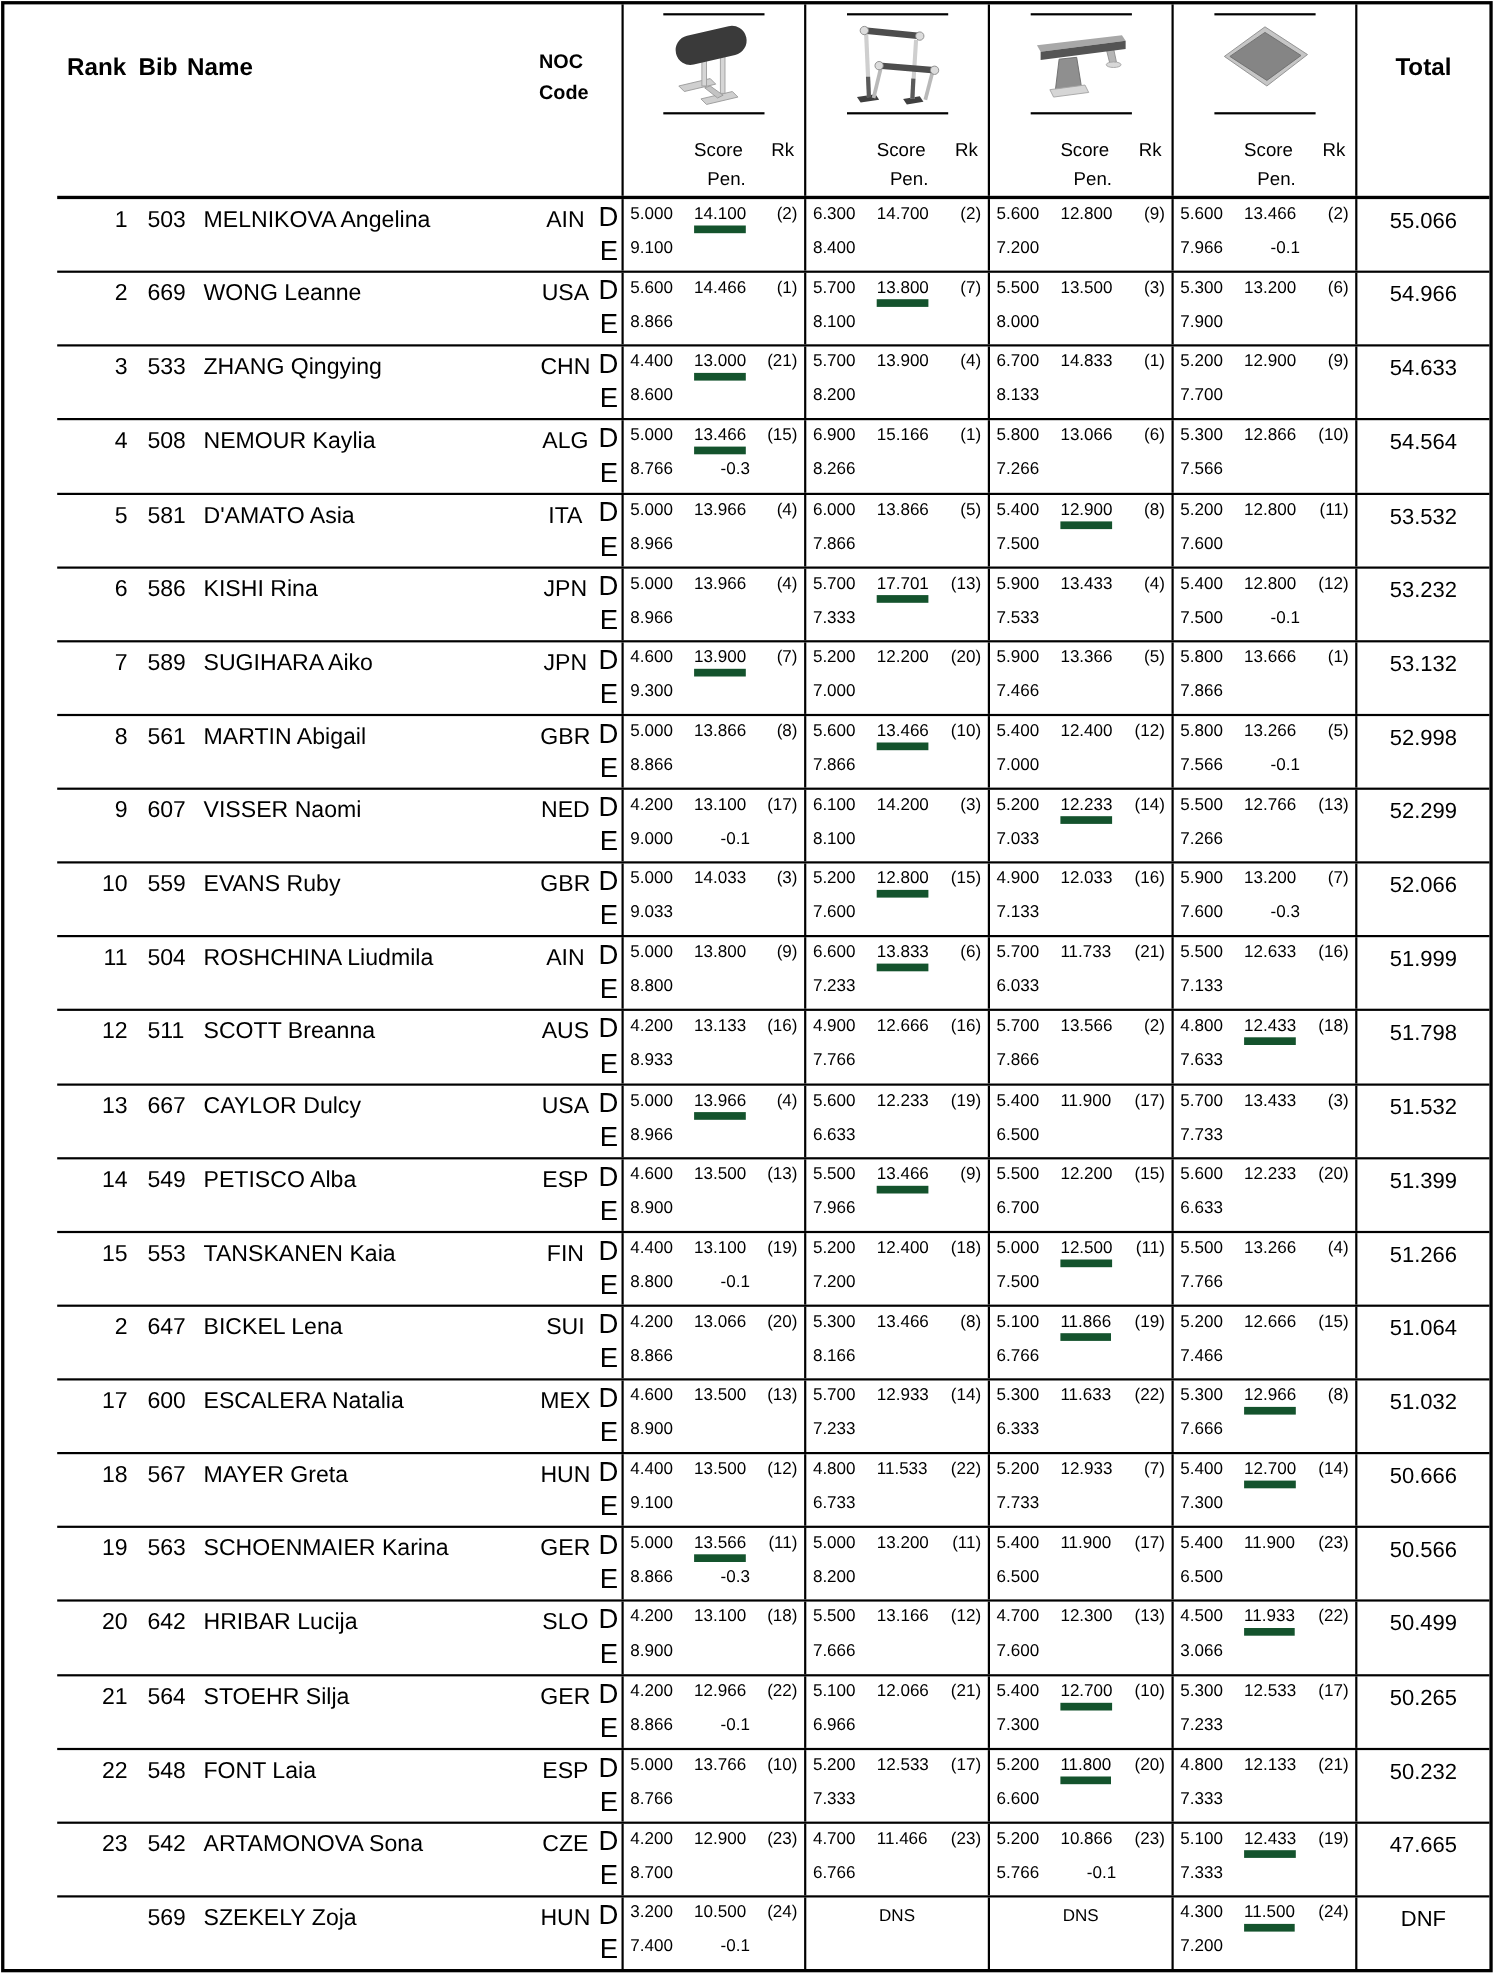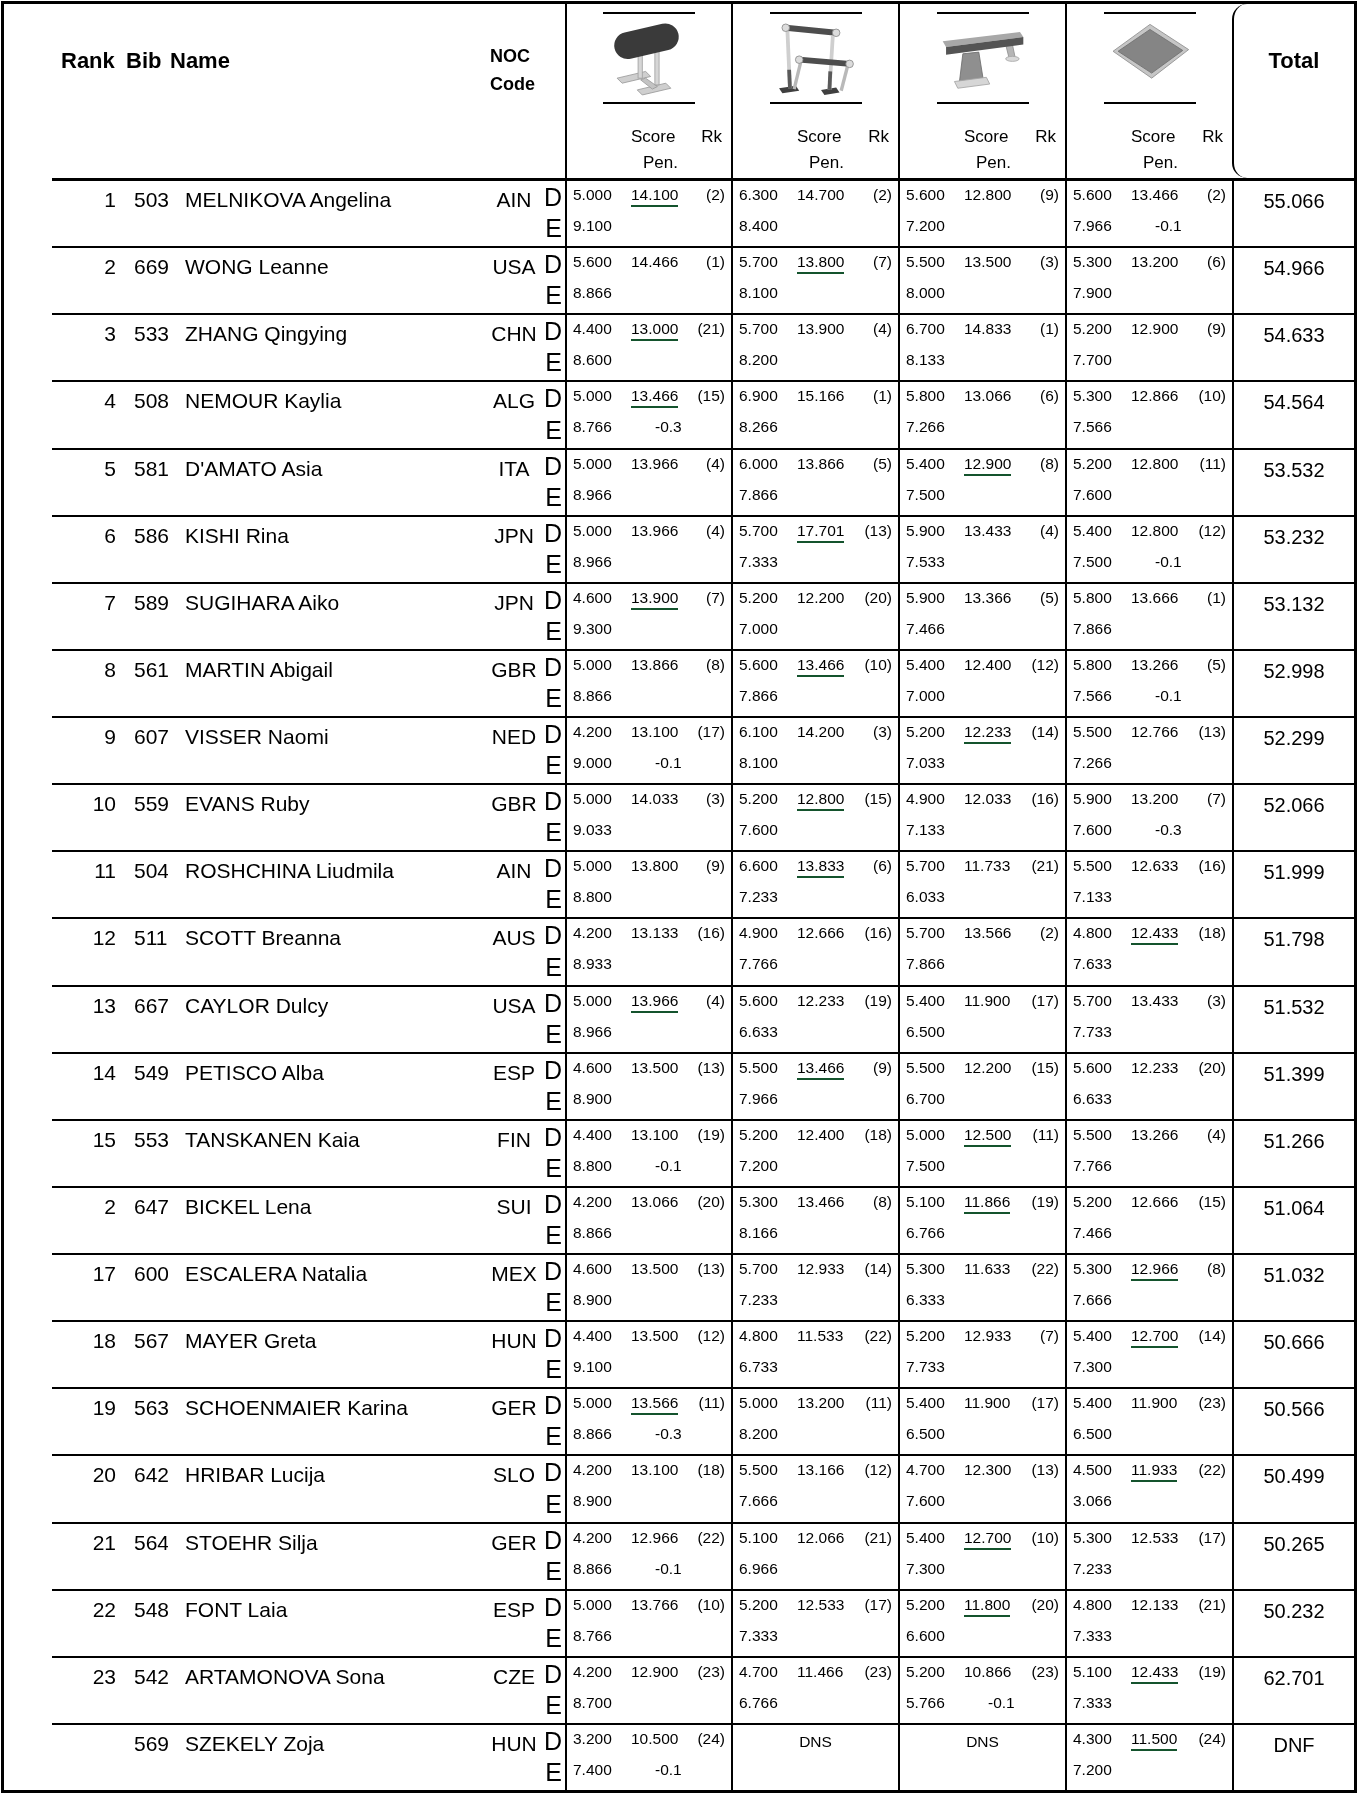--- a/index.html
+++ b/index.html
@@ -16,34 +16,34 @@
   .h-bib{padding-left:4px;}
   .h-name{padding-left:2px;}
   .h-noc{grid-column:4/6;font-weight:bold;font-size:18px;line-height:28px;padding-top:38px;padding-left:6px;}
   .h-app{border-left:2px solid #000;display:flex;flex-direction:column;box-sizing:border-box;}
   .icon-block{display:flex;flex-direction:column;align-items:center;padding-top:8px;}
   .icon-line{width:92px;height:2px;background:#000;flex:none;}
   .icon-svg{width:88px;height:84px;margin:2px 0;}
   .sh1{margin-top:auto;display:flex;align-items:baseline;font-size:17px;height:26px;padding-left:64px;}
   .sh-rk{flex:1;text-align:right;padding-right:9px;}
   .sh2{font-size:17px;height:25px;padding-left:76px;}
-  .h-total{border-left:2px solid #000;font-weight:bold;font-size:22px;text-align:center;padding-top:44px;box-sizing:border-box;border-radius:15px;}
+  .h-total{border-left:2px solid #000;font-weight:bold;font-size:22px;text-align:center;padding-top:44px;box-sizing:border-box;}
   
   .c-rank{text-align:right;padding:7px 6px 0 0;font-size:21px;}
   .c-bib{padding:7px 0 0 12px;font-size:21px;}
   .c-name{padding:7px 0 0 17px;font-size:21px;white-space:nowrap;}
   .c-noc{padding:7px 0 0 0;font-size:21px;text-align:center;}
   .c-de{display:flex;flex-direction:column;justify-content:space-between;padding:2px 3px 3px 0;text-align:right;font-size:25px;}
   .de-d,.de-e{line-height:29px;}
   .c-app{border-left:2px solid #000;box-sizing:border-box;font-size:15.5px;padding-top:5px;}
   .dline{display:flex;align-items:baseline;padding-left:6px;height:31px;}
   .dval{width:58px;flex:none;}
   .scorew{width:62px;flex:none;}
   .sv{display:inline-block;}
-  .sv.u{border-bottom:2px solid #14532d;padding-bottom:1px;text-align:right;}
+  .sv.u{border-bottom:7px solid #14532d;padding-bottom:1px;text-align:right;}
   .rk{flex:1;text-align:right;padding-right:6px;}
   .eline{display:flex;align-items:baseline;padding-left:6px;height:30px;}
   .eval{width:58px;flex:none;}
   .pen{margin-left:24px;}
   .dns{text-align:center;font-size:15.5px;padding-top:3px;}
   .c-total{border-left:2px solid #000;box-sizing:border-box;text-align:center;font-size:20px;padding-top:9px;}
 </style>
 </head>
 <body>
 
@@ -1293,21 +1293,21 @@
         <div class="c-app cell">
           <div class="dline">
             <div class="dval">5.100</div>
             <div class="scorew"><div class="sv u">12.433</div></div>
             <div class="rk">(19)</div>
           </div>
           <div class="eline">
             <div class="eval">7.333</div>
           </div>
         </div>
-        <div class="c-total cell">62.701</div>
+        <div class="c-total cell">47.665</div>
       </div><div class="row">
         <div class="c-rank cell"></div>
         <div class="c-bib cell">569</div>
         <div class="c-name cell">SZEKELY Zoja</div>
         <div class="c-noc cell">HUN</div>
         <div class="c-de cell">
           <div class="de-d">D</div>
           <div class="de-e">E</div>
         </div>
         <div class="c-app cell">

